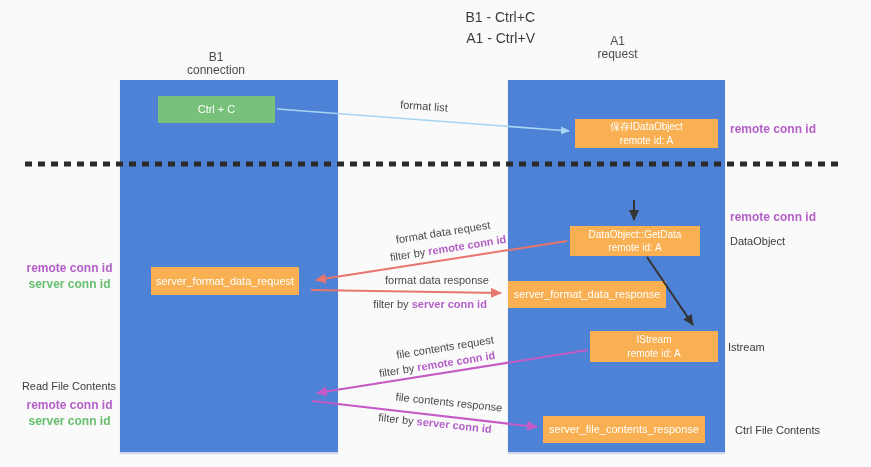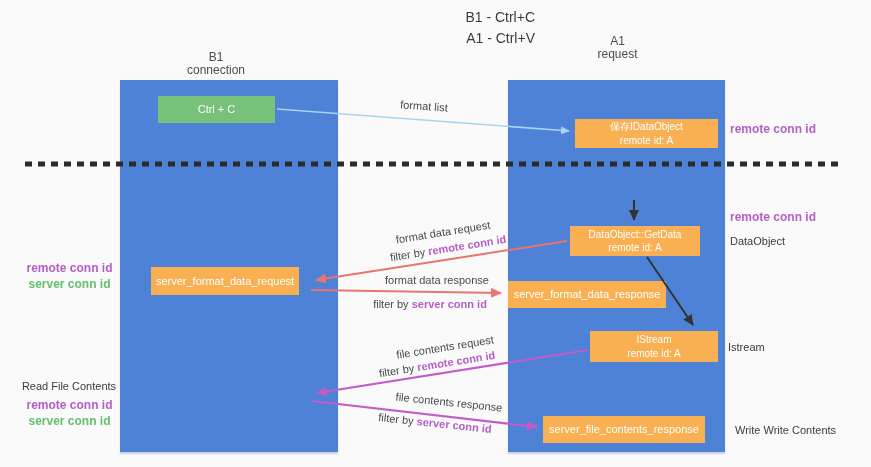--- a/index.html
+++ b/index.html
@@ -105,21 +105,21 @@
   </div>
   <div class="flabel" style="left:365px;top:417px;width:140px;transform:rotate(6deg)">
     <span>filter by</span>
     <span class="purple">server conn id</span>
   </div>
 
   <div class="side purple" style="left:730px;top:122px">remote conn id</div>
   <div class="side purple" style="left:730px;top:210px">remote conn id</div>
   <div class="side" style="left:730px;top:235px">DataObject</div>
   <div class="side" style="left:728px;top:341px">Istream</div>
-  <div class="side" style="left:735px;top:424px">Write Write Contents</div>
+  <div class="side" style="left:735px;top:424px">Ctrl File Contents</div>
 
   <div class="side purple center" style="left:22px;top:261px;width:95px">remote conn id</div>
   <div class="side greentx center" style="left:22px;top:277px;width:95px">server conn id</div>
   <div class="side center" style="left:20px;top:380px;width:98px">Read File Contents</div>
   <div class="side purple center" style="left:22px;top:398px;width:95px">remote conn id</div>
   <div class="side greentx center" style="left:22px;top:414px;width:95px">server conn id</div>
 
   <svg class="overlay" width="871" height="467" viewBox="0 0 871 467">
     <defs>
       <marker id="ah-blue" markerWidth="9" markerHeight="8" refX="8" refY="4" orient="auto" markerUnits="userSpaceOnUse">

